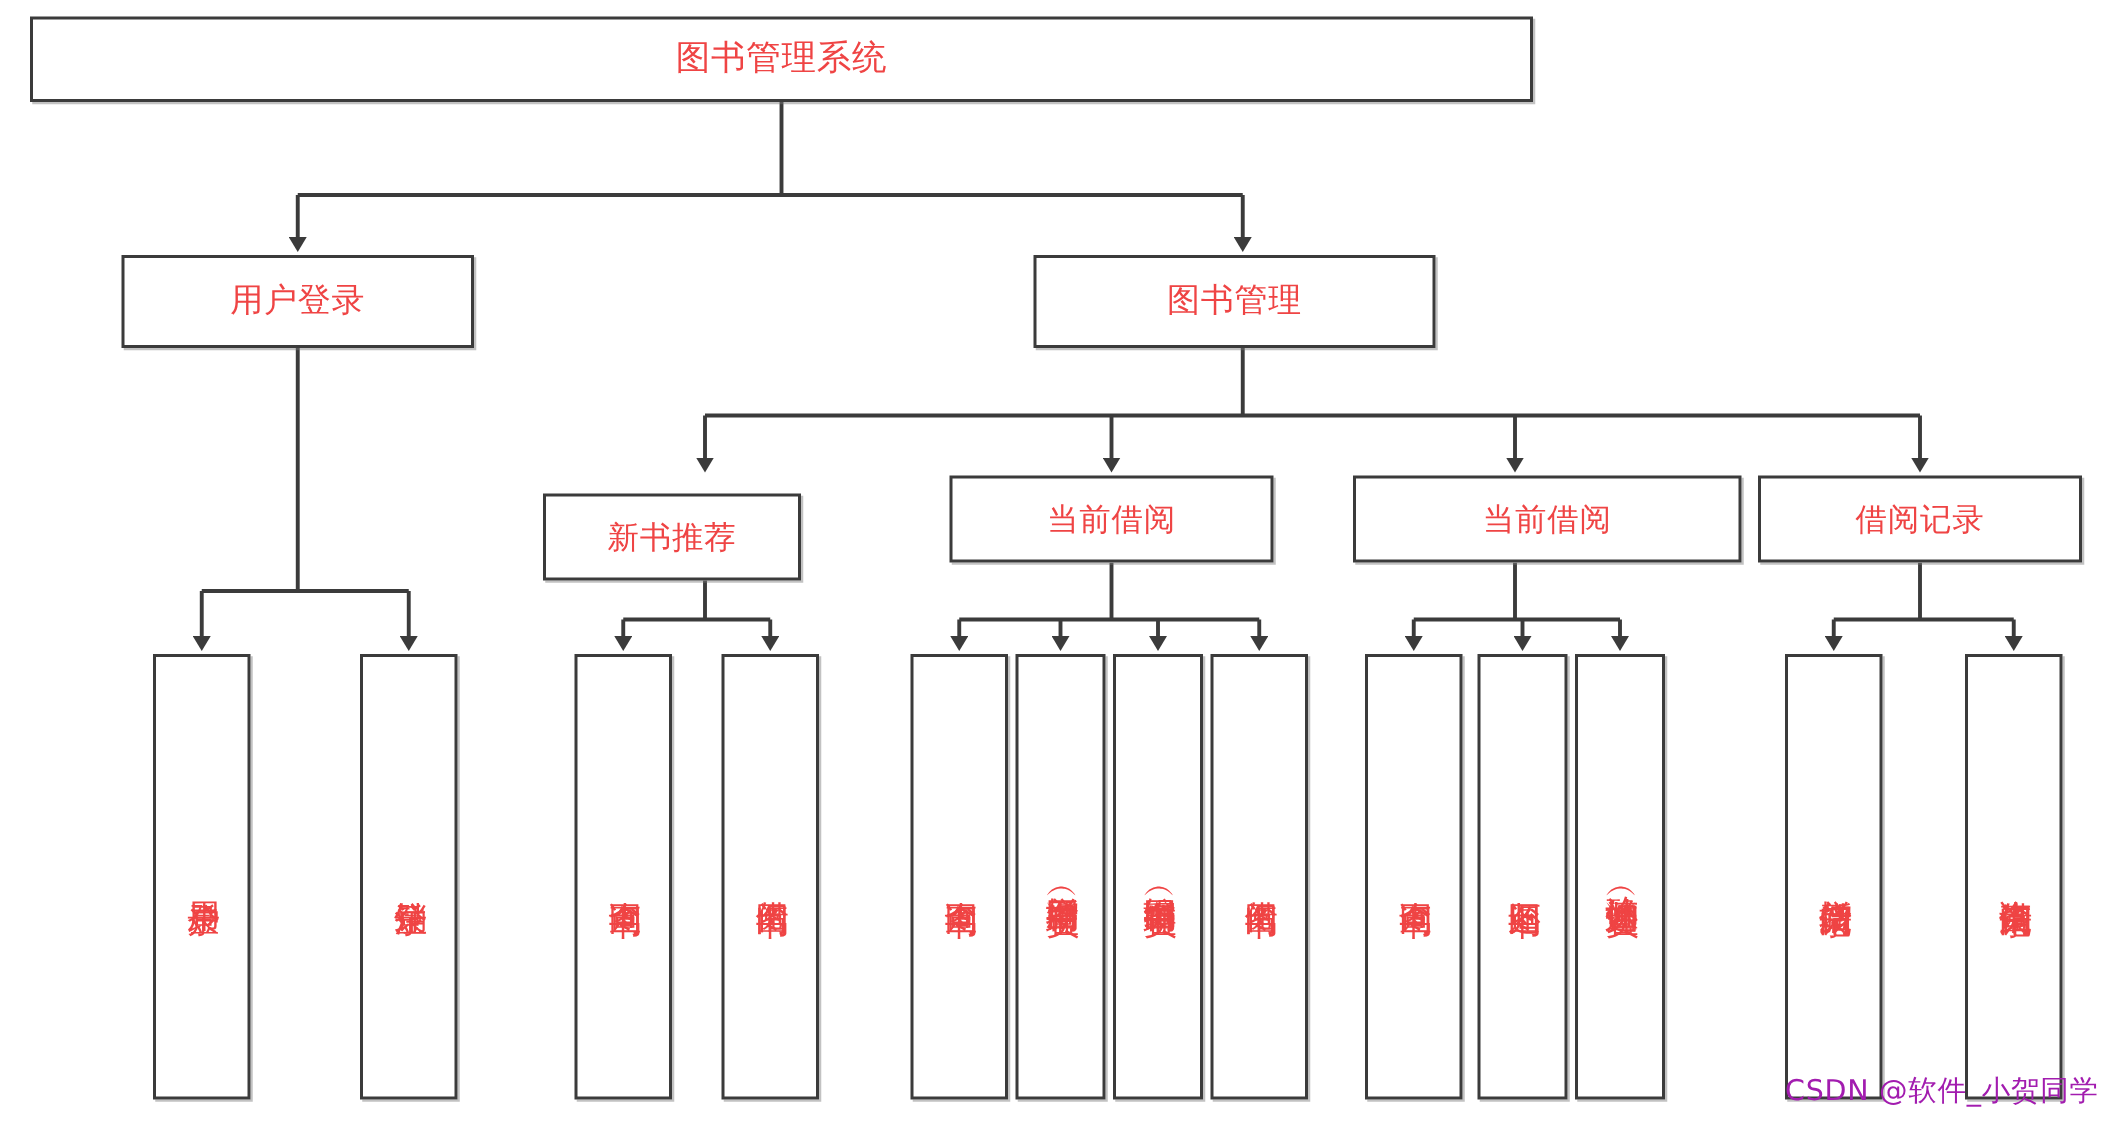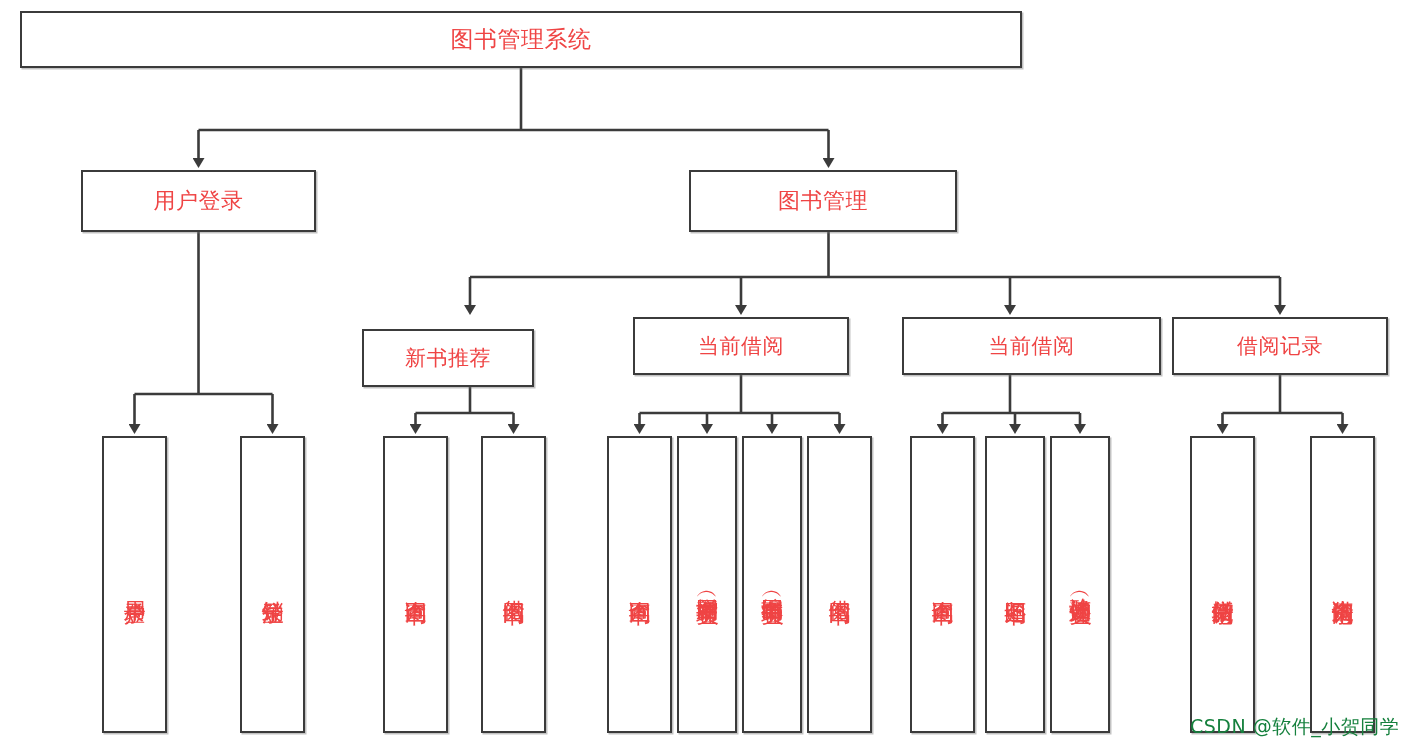--- a/index.html
+++ b/index.html
@@ -53,21 +53,21 @@
   .node.leaf .lbl {
     writing-mode: vertical-rl;
     text-orientation: upright;
     font-size: 22px;
     line-height: 1.12;
     letter-spacing: 1px;
     max-height: 100%;
   }
   #watermark {
     position: absolute;
-    color: #15803d;
+    color: #a21caf;
     font-size: 19px;
     white-space: nowrap;
     letter-spacing: 0.5px;
     user-select: none;
   }
 </style>
 </head>
 <body>
 
 <div id="canvas">

